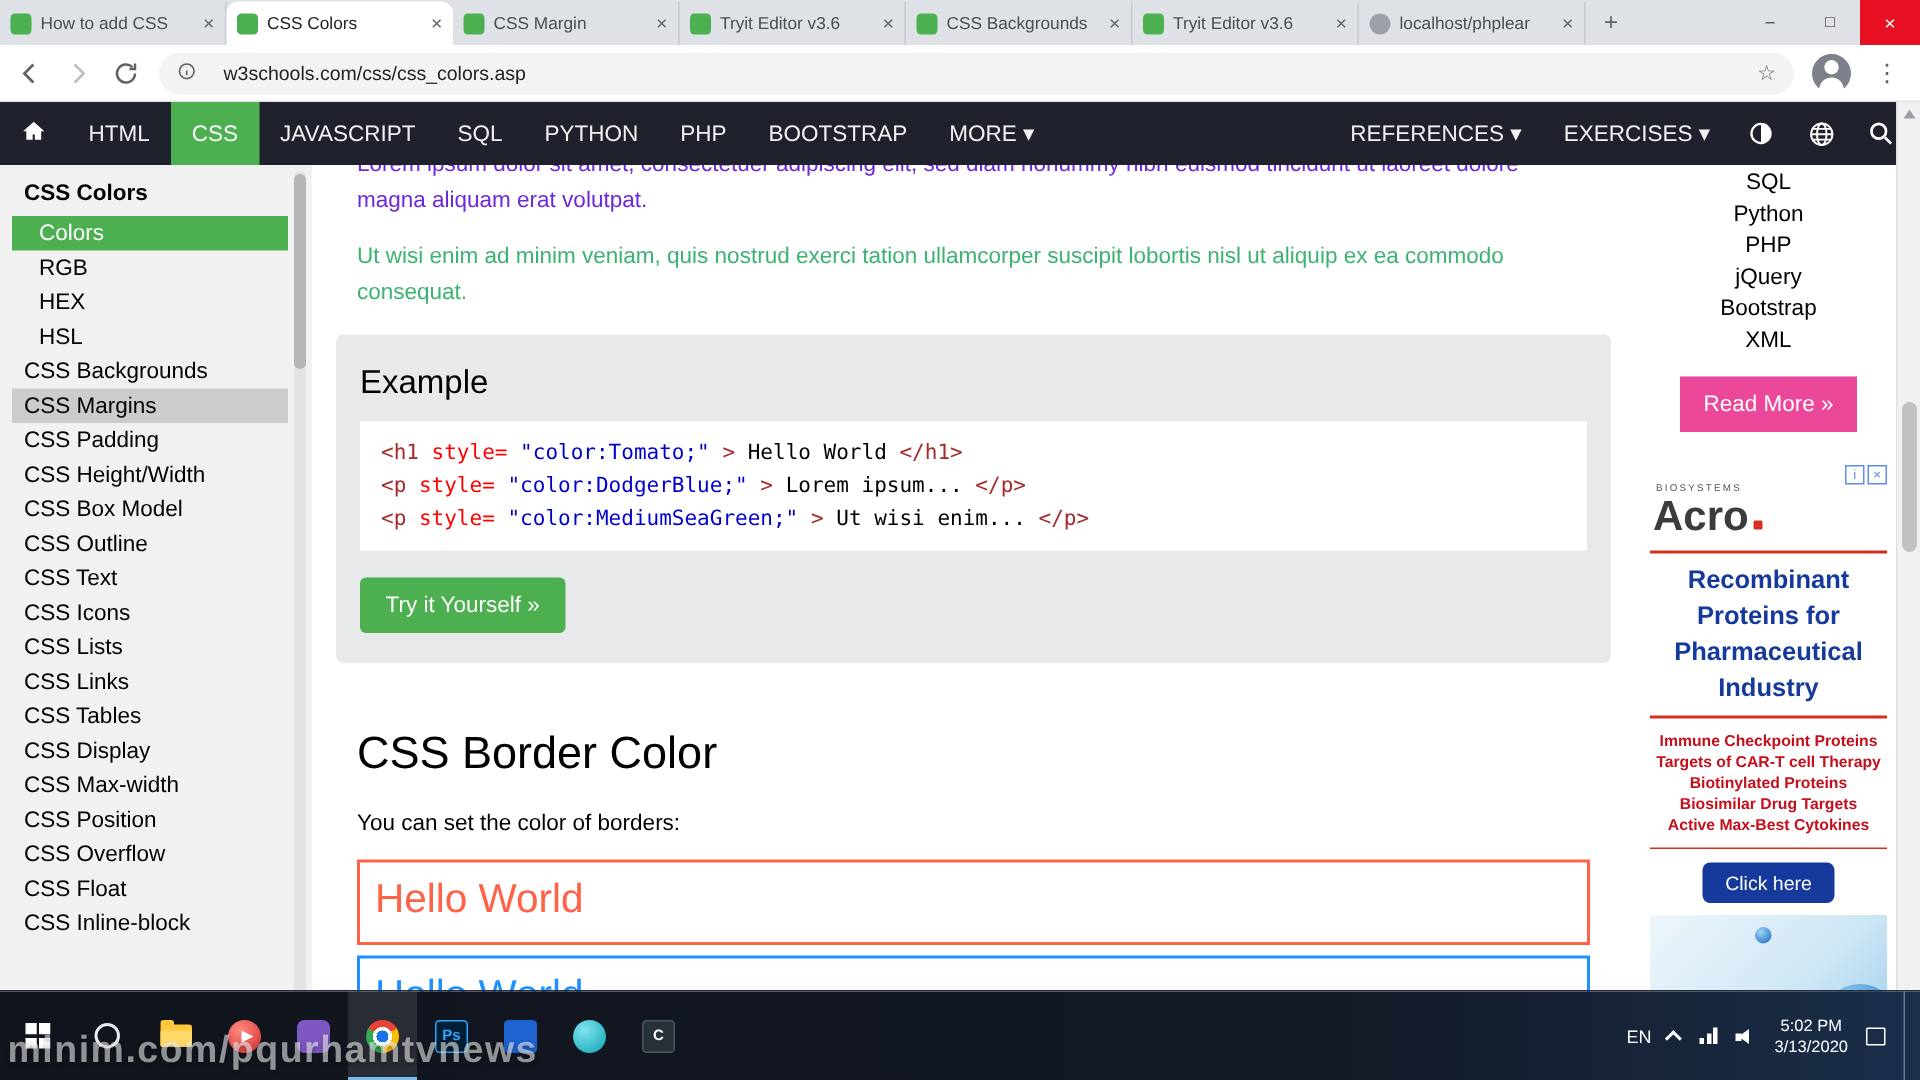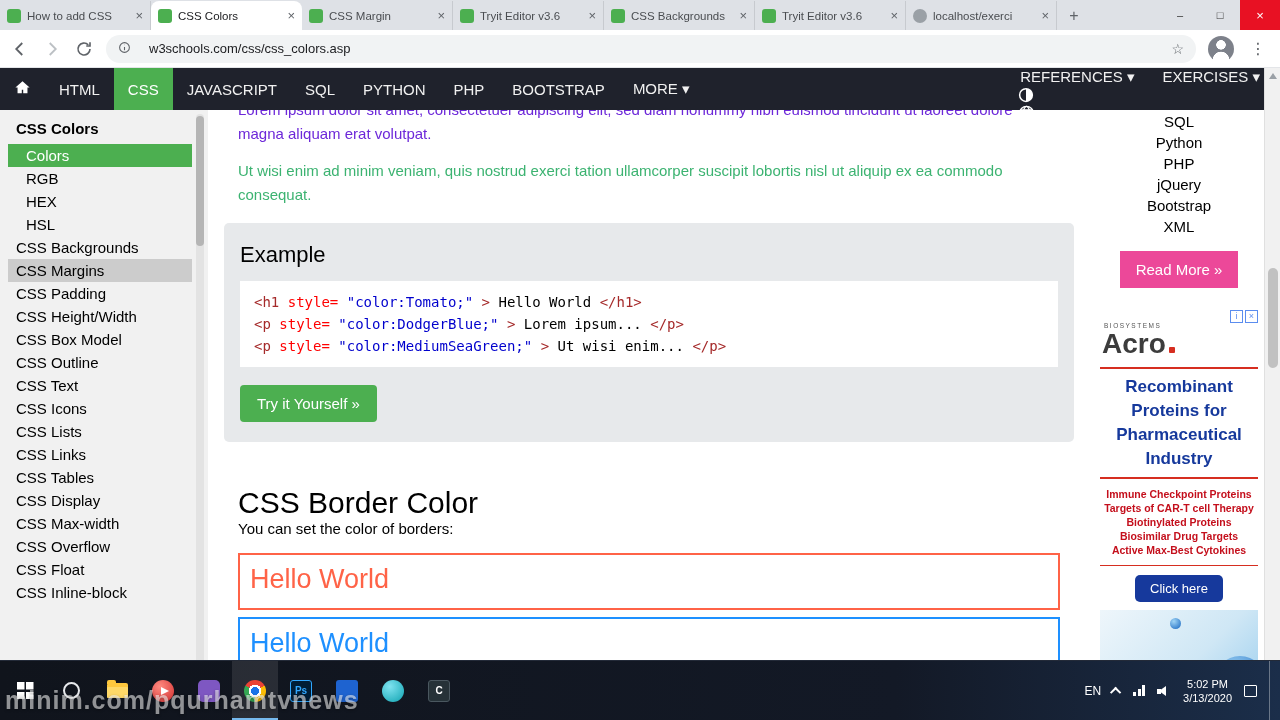--- a/index.html
+++ b/index.html
@@ -29,21 +29,21 @@
   .avatar { width:26px; height:26px; border-radius:50%; flex:none; cursor:pointer;
     background: radial-gradient(circle at 50% 34%, #fff 0 4.5px, transparent 5px),
                 radial-gradient(circle at 50% 92%, #fff 0 8px, transparent 8.5px), #7d818a; }
   .menu-dots { color:#5f6368; font-size:16px; cursor:pointer; padding:0 4px; }
 
   
   .topnav { position:absolute; top:68px; left:0; right:0; height:42px; background:#1f222c; display:flex; align-items:stretch; color:#f1f1f1; font-size:15px; }
   .nav-group { display:flex; align-items:stretch; }
   .nav-item { display:flex; align-items:center; padding:0 14px; cursor:pointer; white-space:nowrap; }
   .nav-item.active { background:#4CAF50; color:#fff; }
-  .nav-right { margin-left:auto; display:flex; align-items:stretch; padding-right:6px;flex-direction:column; }
+  .nav-right { margin-left:auto; display:flex; align-items:stretch; padding-right:6px; }
   .nav-icon { width:40px; display:flex; align-items:center; justify-content:center; cursor:pointer; }
 
   
   .sidebar { position:absolute; top:110px; left:0; width:208px; bottom:44px; background:#f1f1f1; overflow:hidden; padding:6px 16px 0 8px; }
   .sidebar-title { font-weight:bold; padding:4px 8px 7px; cursor:pointer; }
   .side-item { display:block; padding:3px 8px; color:#000; text-decoration:none; cursor:pointer; line-height:17px; }
   .side-item.indent { padding-left:18px; }
   .side-item.active { background:#4CAF50; color:#fff; }
   .side-item.hovered { background:#cccccc; }
   .sidebar-scroll { position:absolute; top:4px; right:4px; bottom:4px; width:8px; background:#e3e3e3; border-radius:4px; cursor:pointer; }
@@ -52,21 +52,21 @@
   
   .page { position:absolute; top:110px; left:208px; right:16px; bottom:44px; overflow:hidden; background:#fff; }
   .main { position:absolute; top:-12px; left:0; width:882px; padding:0 30px; }
   .intro { line-height:24px; margin-bottom:13px; }
   .example-panel { background:#E7E9EB; border-radius:5px; padding:2px 16px 20px; margin:16px -14px 0; }
   .example-heading { font-size:22px; font-weight:400; margin:17px 0 13px; }
   .code-block { background:#fff; padding:10px 14px; font-family:"DejaVu Sans Mono","Liberation Mono",monospace; font-size:14px; line-height:22px; }
   .c-tag { color:#a52a2a; } .c-attr { color:#ff0000; } .c-val { color:#0000cd; } .c-plain { color:#000; }
   .try-btn { margin-top:18px; background:#4CAF50; color:#fff; border:none; padding:10px 17px; font-size:15px; border-radius:4px; cursor:pointer; }
   .section-heading { font-size:30px; font-weight:400; margin-top:44px; }
-  .section-text { }
+  .section-text { margin-top:20px; }
   .demo-box { border:2px solid; margin-top:16px; padding:9px 10px 13px; font-size:27px; }
   .demo-box + .demo-box { margin-top:7px; }
 
   
   .rightbar { position:absolute; top:0; left:892px; width:158px; }
   .right-links { text-align:center; line-height:21px; padding-top:1px; }
   .right-link { display:block; color:#000; text-decoration:none; cursor:pointer; }
   .read-more { display:block; margin:14px auto 0; background:#ec4899; color:#fff; border:none; padding:10px 16px; font-size:15px; cursor:pointer; }
   .ad { margin-top:26px; position:relative; cursor:pointer; }
   .ad-controls { position:absolute; top:-4px; right:0; display:flex; gap:2px; }
@@ -176,21 +176,21 @@
         </div>
 
         <div class="tab">
           <span class="favicon w3schools"></span>
           <span class="tab-title">Tryit Editor v3.6</span>
           <span class="tab-close">×</span>
         </div>
 
         <div class="tab">
           <span class="favicon localhost"></span>
-          <span class="tab-title">localhost/exerci</span>
+          <span class="tab-title">localhost/phplear</span>
           <span class="tab-close">×</span>
         </div>
       </div>
     <div class="newtab">+</div>
     <div class="win-controls">
       <span class="win-btn">–</span>
       <span class="win-btn">□</span>
       <span class="win-btn close">×</span>
     </div>
   </div>
@@ -336,20 +336,21 @@
         <a class="side-item">CSS Lists</a>
 
         <a class="side-item">CSS Links</a>
 
         <a class="side-item">CSS Tables</a>
 
         <a class="side-item">CSS Display</a>
 
         <a class="side-item">CSS Max-width</a>
 
+        <a class="side-item">CSS Position</a>
 
         <a class="side-item">CSS Overflow</a>
 
         <a class="side-item">CSS Float</a>
 
         <a class="side-item">CSS Inline-block</a>
       </div>
     <div class="sidebar-scroll">
       <div class="sidebar-thumb"></div>
     </div>

